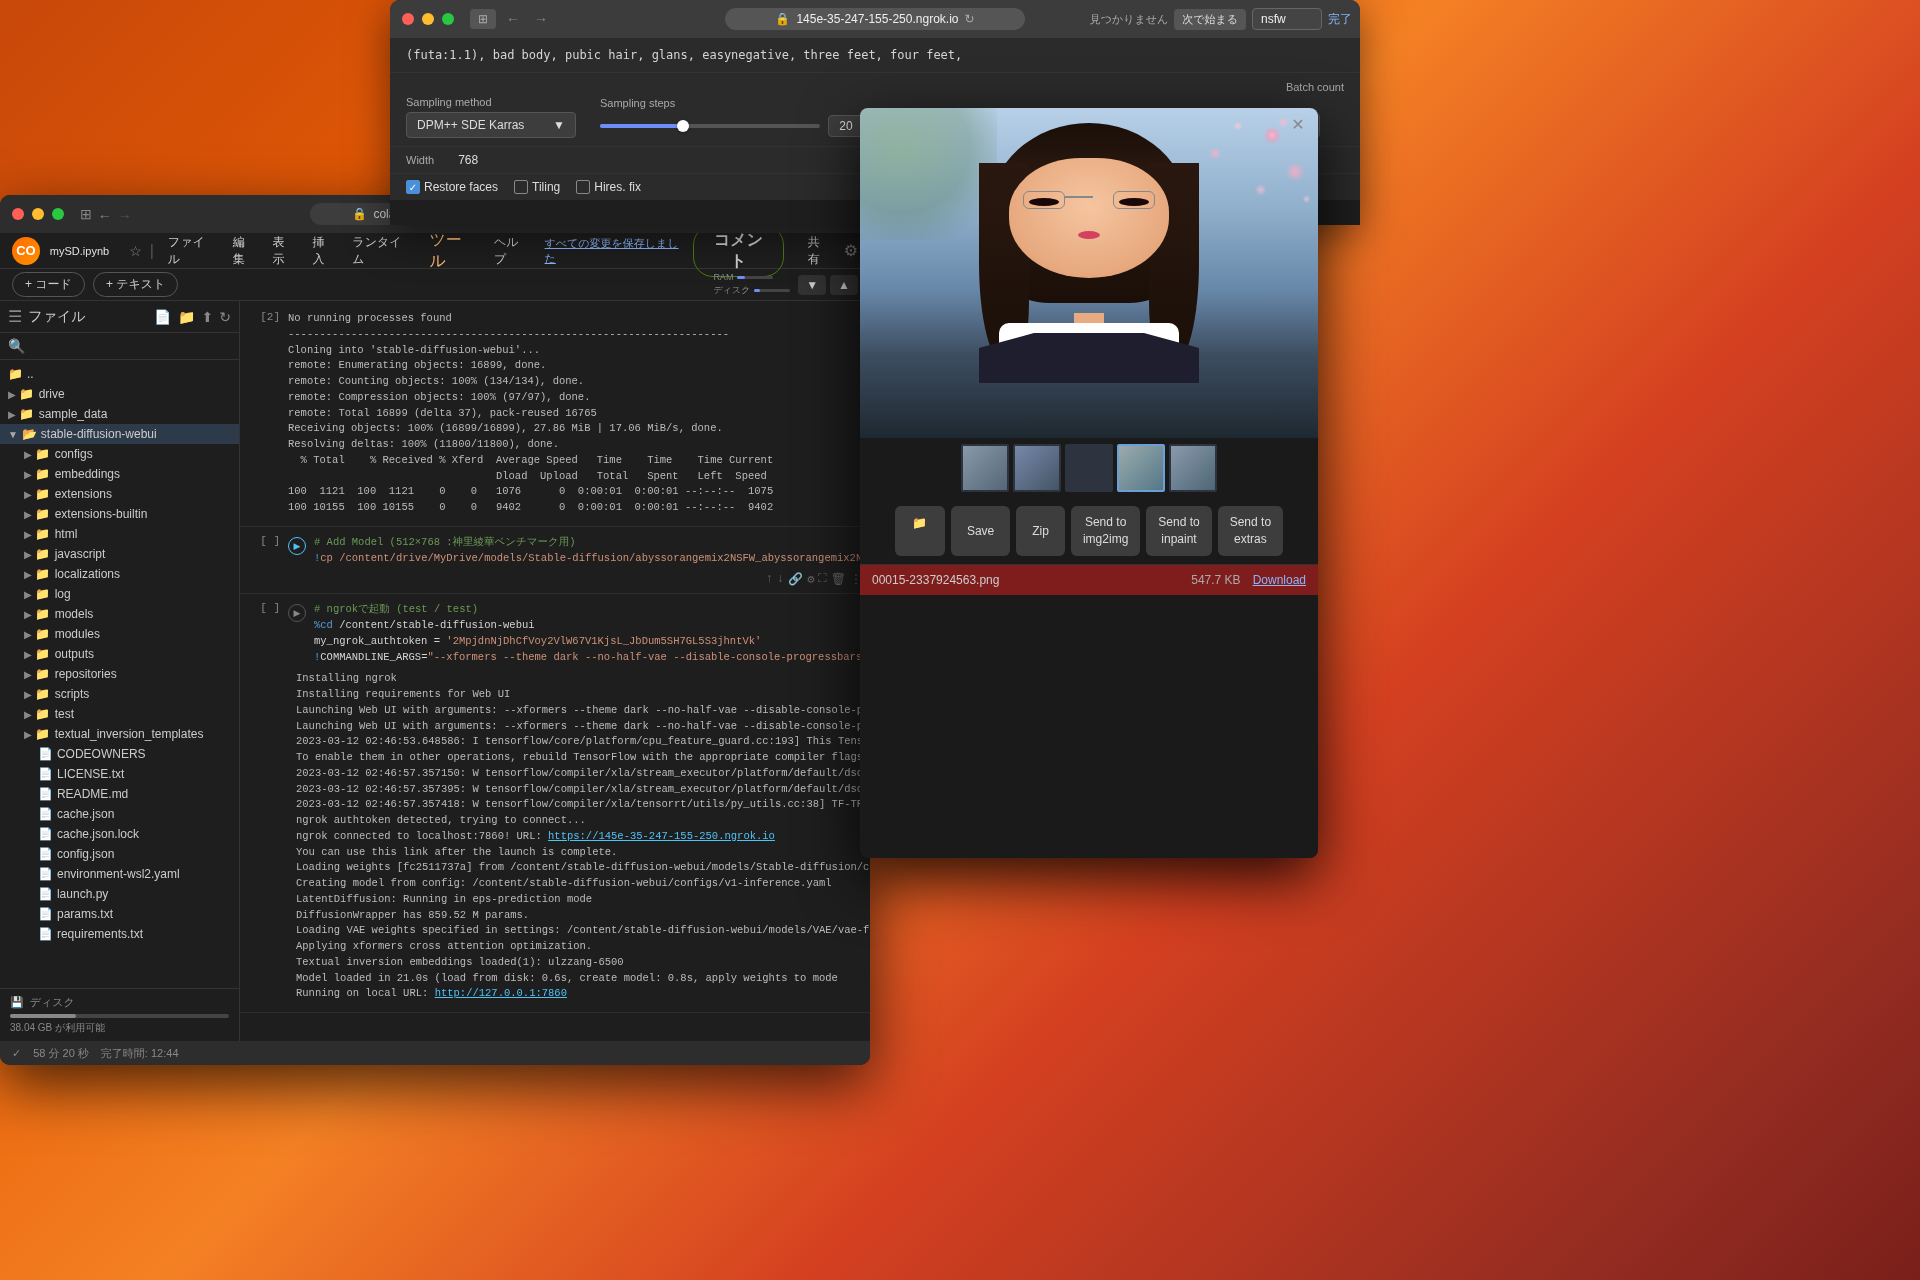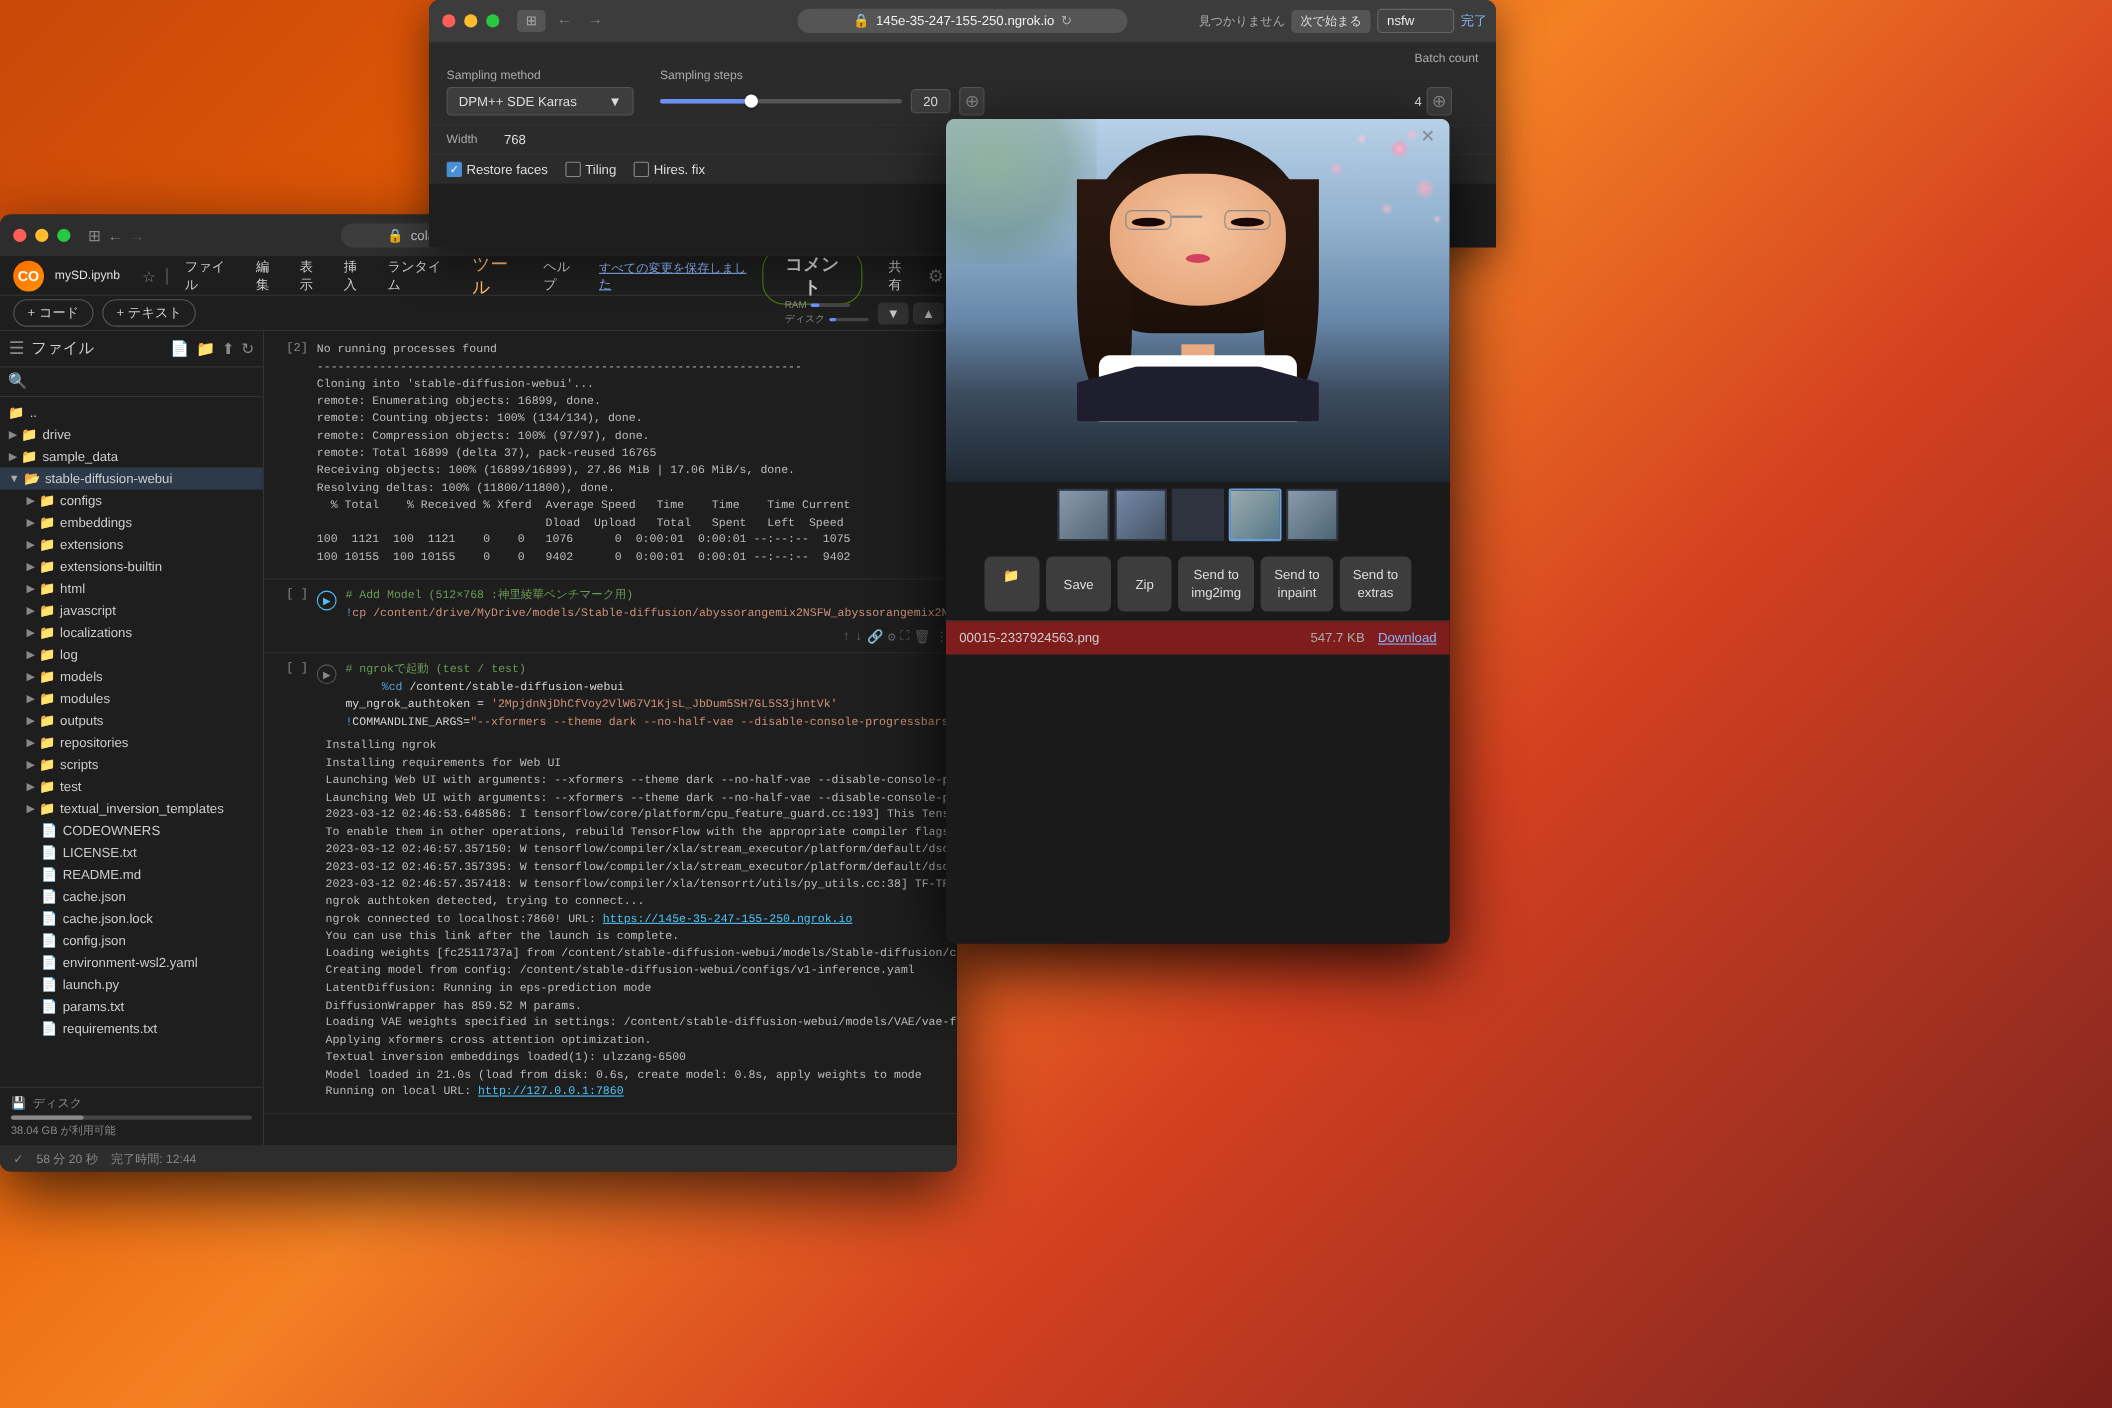--- a/index.html
+++ b/index.html
@@ -44,20 +44,23 @@
     </div>
 
     <div style="position:absolute;right:8px;display:flex;align-items:center;gap:6px;">
       <span style="color:#aaa;font-size:11px;">見つかりません</span>
       <button style="background:#555;border:none;border-radius:4px;color:#ddd;padding:3px 8px;font-size:11px;cursor:pointer;">次で始まる</button>
       <input type="text" style="background: rgb(68, 68, 68); border: 1px solid rgb(102, 102, 102); border-radius: 4px; color: rgb(238, 238, 238); padding: 3px 8px; font-size: 12px; width: 70px;" value="nsfw">
       <button style="background:none;border:none;color:#8ab4f8;font-size:12px;cursor:pointer;">完了</button>
     </div>
   </div>
 
+  <div style="background:#2b2b2b;padding:10px 16px;">
+    <div style="color:#d4d4d4;font-size:12px;font-family:monospace;">(futa:1.1), bad body, pubic hair, glans, easynegative, three feet, four feet,</div>
+  </div>
 
   <div style="background:#2b2b2b;padding:8px 16px;display:flex;gap:24px;align-items:flex-end;border-top:1px solid #333;">
     <div style="display:flex;flex-direction:column;gap:4px;">
       <label style="color:#aaa;font-size:11px;">Sampling method</label>
       <div style="background:#3d3d3d;border:1px solid #555;border-radius:4px;color:#ddd;padding:5px 10px;font-size:12px;min-width:170px;display:flex;justify-content:space-between;align-items:center;">
         <span>DPM++ SDE Karras</span>
         <span>▼</span>
       </div>
     </div>
     <div style="display:flex;flex-direction:column;gap:4px;">
@@ -389,21 +392,21 @@
           <span style="color:#666;font-size:12px;cursor:pointer;">🗑</span>
           <span style="color:#666;font-size:12px;cursor:pointer;">⋮</span>
         </div>
       </div>
 
       <div style="border-bottom:1px solid #2d2d2d;padding:4px 0;">
         <div style="display:flex;align-items:flex-start;padding:4px 8px;gap:8px;">
           <span style="color:#888;font-size:11px;min-width:32px;text-align:right;">[ ]</span>
           <button style="width:18px;height:18px;background:transparent;border:1px solid #555;border-radius:50%;color:#888;font-size:9px;cursor:pointer;flex-shrink:0;display:flex;align-items:center;justify-content:center;margin-top:2px;">▶</button>
           <div style="flex:1;color:#d4d4d4;white-space:pre;font-size:10.5px;line-height:1.5;"><span style="color:#6a9955;"># ngrokで起動 (test / test)</span>
-<span style="color:#569cd6;margin-left:33px;">%cd</span> /content/stable-diffusion-webui
+<span style="color:#569cd6;">%cd</span> /content/stable-diffusion-webui
 my_ngrok_authtoken = <span style="color:#ce9178;">'2MpjdnNjDhCfVoy2VlW67V1KjsL_JbDum5SH7GL5S3jhntVk'</span>
 <span style="color:#569cd6;">!</span>COMMANDLINE_ARGS=<span style="color:#ce9178;">"--xformers --theme dark --no-half-vae --disable-console-progressbars --opt</span></div>
         </div>
         <div style="padding:2px 8px 6px 56px;white-space:pre;color:#bbb;font-size:10.5px;line-height:1.5;">Installing ngrok
 Installing requirements for Web UI
 Launching Web UI with arguments: --xformers --theme dark --no-half-vae --disable-console-progr
 Launching Web UI with arguments: --xformers --theme dark --no-half-vae --disable-console-progr
 2023-03-12 02:46:53.648586: I tensorflow/core/platform/cpu_feature_guard.cc:193] This TensorFl
 To enable them in other operations, rebuild TensorFlow with the appropriate compiler flags.
 2023-03-12 02:46:57.357150: W tensorflow/compiler/xla/stream_executor/platform/default/dso_loa

